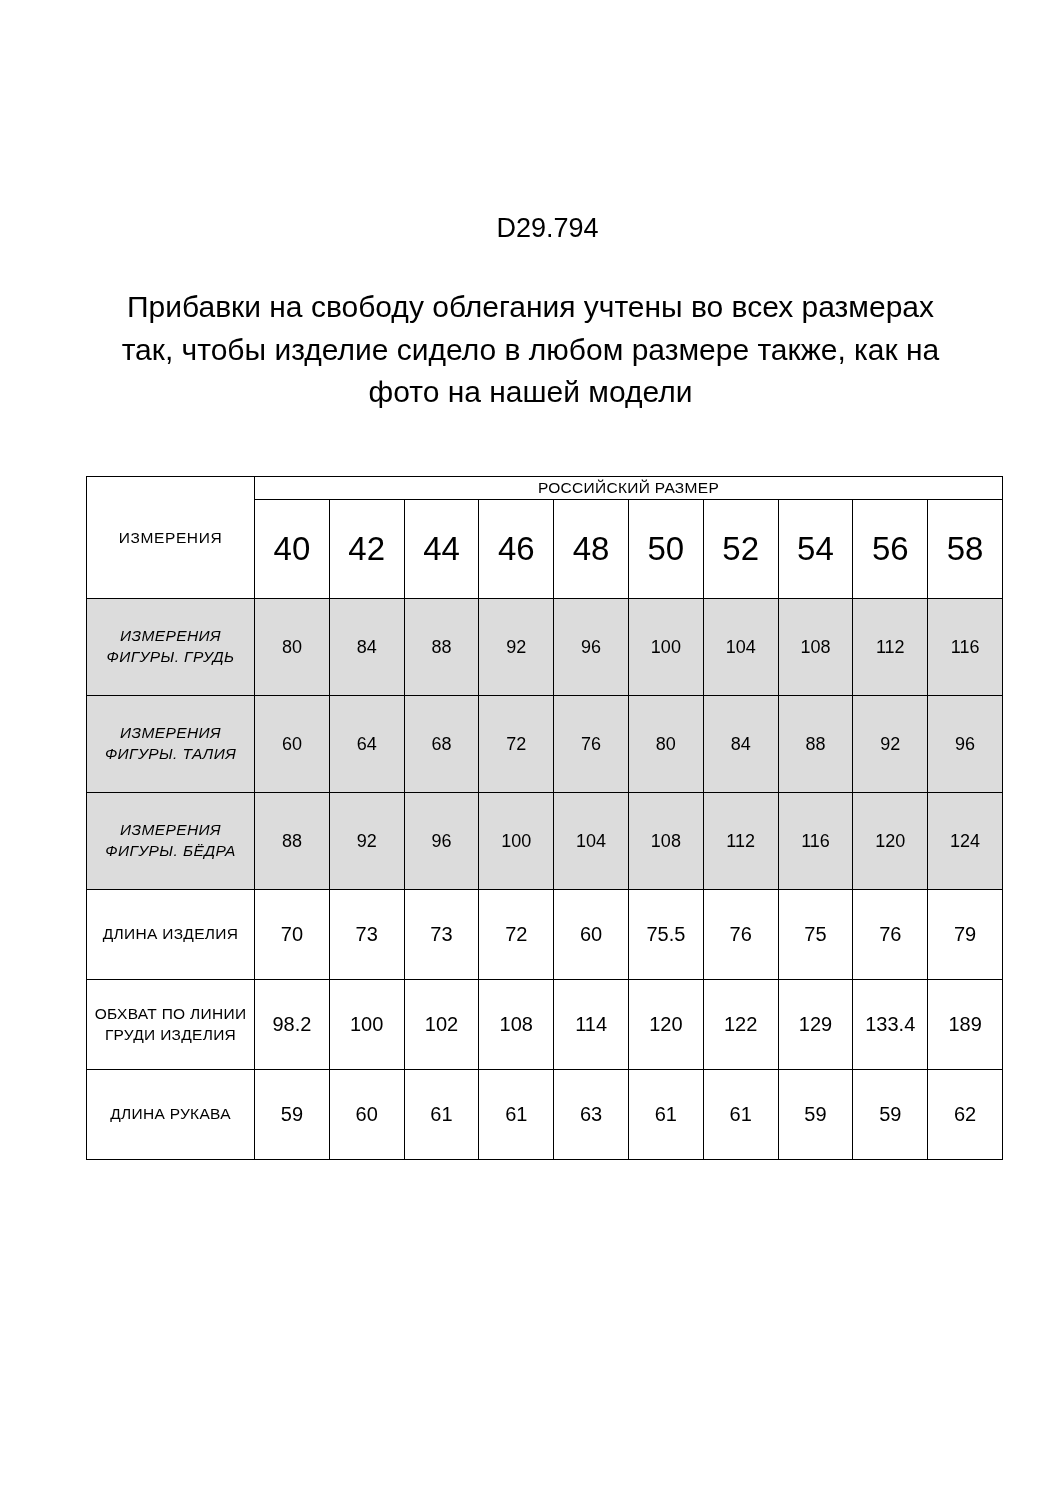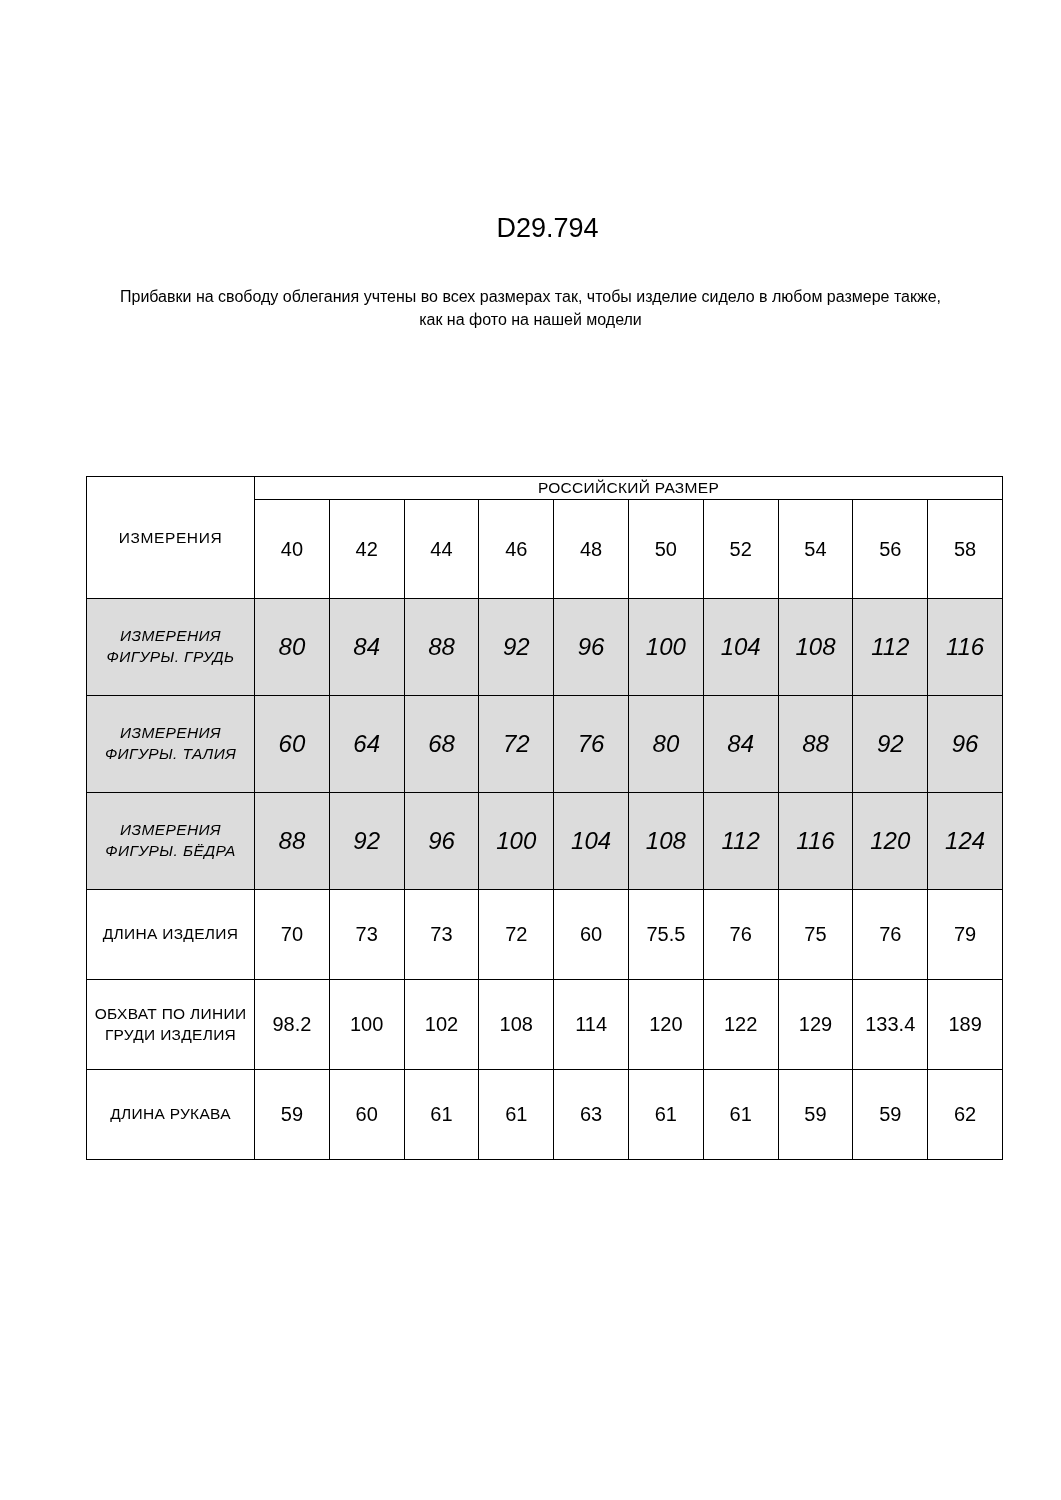--- a/index.html
+++ b/index.html
@@ -45,21 +45,21 @@
     font-weight: 400;
     line-height: 1.1;
     padding-left: 17px;
   }
   .doc-note {
     position: absolute;
     left: 108px;
     top: 286px;
     width: 845px;
     text-align: center;
-    font-size: 16px;
+    font-size: 30px;
     font-weight: 400;
     line-height: 1.42;
   }
 
   
   .table-wrap {
     position: absolute;
     left: 86px;
     top: 476px;
     width: 916px;
@@ -89,41 +89,40 @@
     letter-spacing: 0.3px;
     font-weight: 400;
     line-height: 1;
   }
   .th-measure {
     font-size: 15.5px;
     letter-spacing: 0.6px;
     height: 120px;
   }
   .th-size {
-    font-size: 20px;
+    font-size: 33px;
     font-weight: 700;
     height: 98px;
   }
 
   
   tr.gray td { background: #dcdcdc; }
   td.rowlabel {
     font-size: 15.5px;
     letter-spacing: 0.3px;
     line-height: 1.35;
     padding: 4px 8px;
   }
   tr.gray td.rowlabel {
     font-style: italic;
     font-size: 15.5px;
     letter-spacing: 0.4px;
   }
   tr.gray td.val {
-    font-style: italic;
-    font-size: 24px;
+    font-size: 18px;
   }
   td.val {
     font-size: 20px;
   }
   tr.r-gray  { height: 97px; padding-left: 40px; }
   tr.r-plain { height: 90px; }
 </style>
 </head>
 <body>
 

